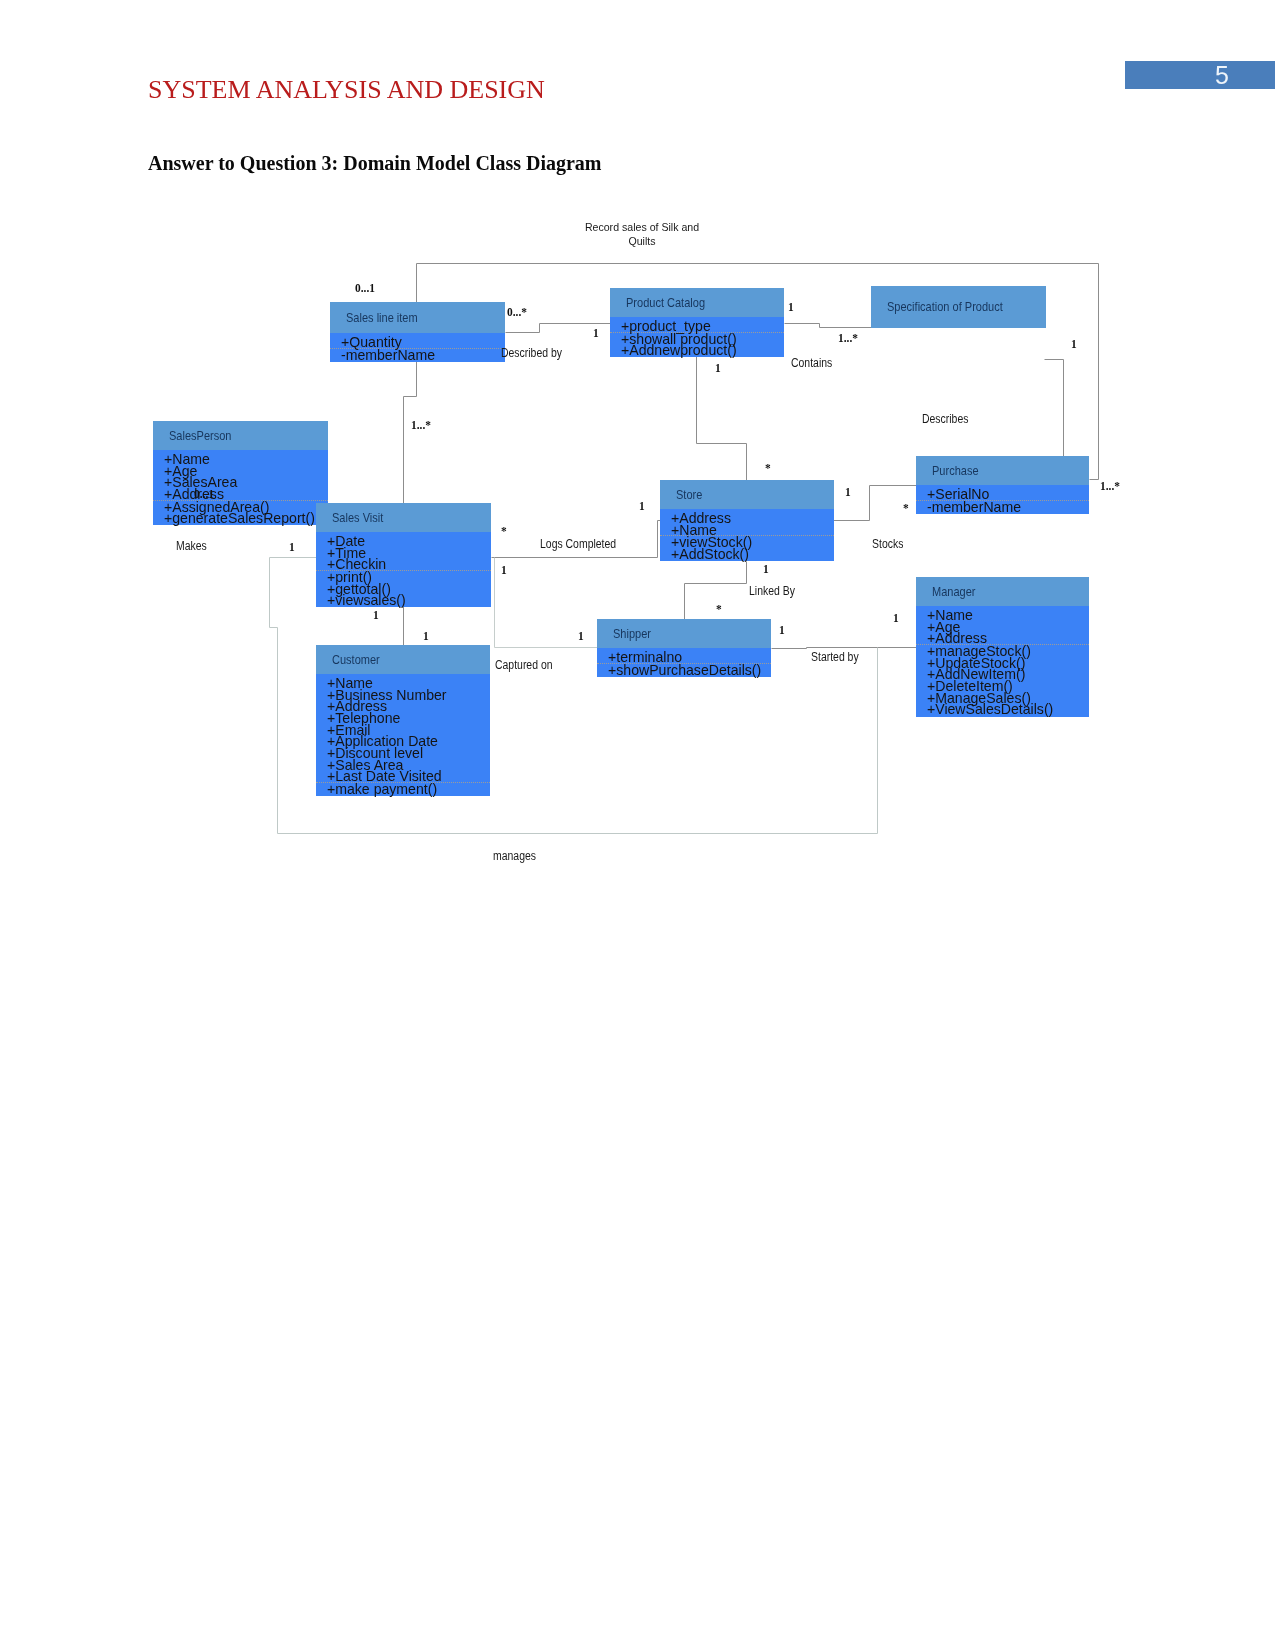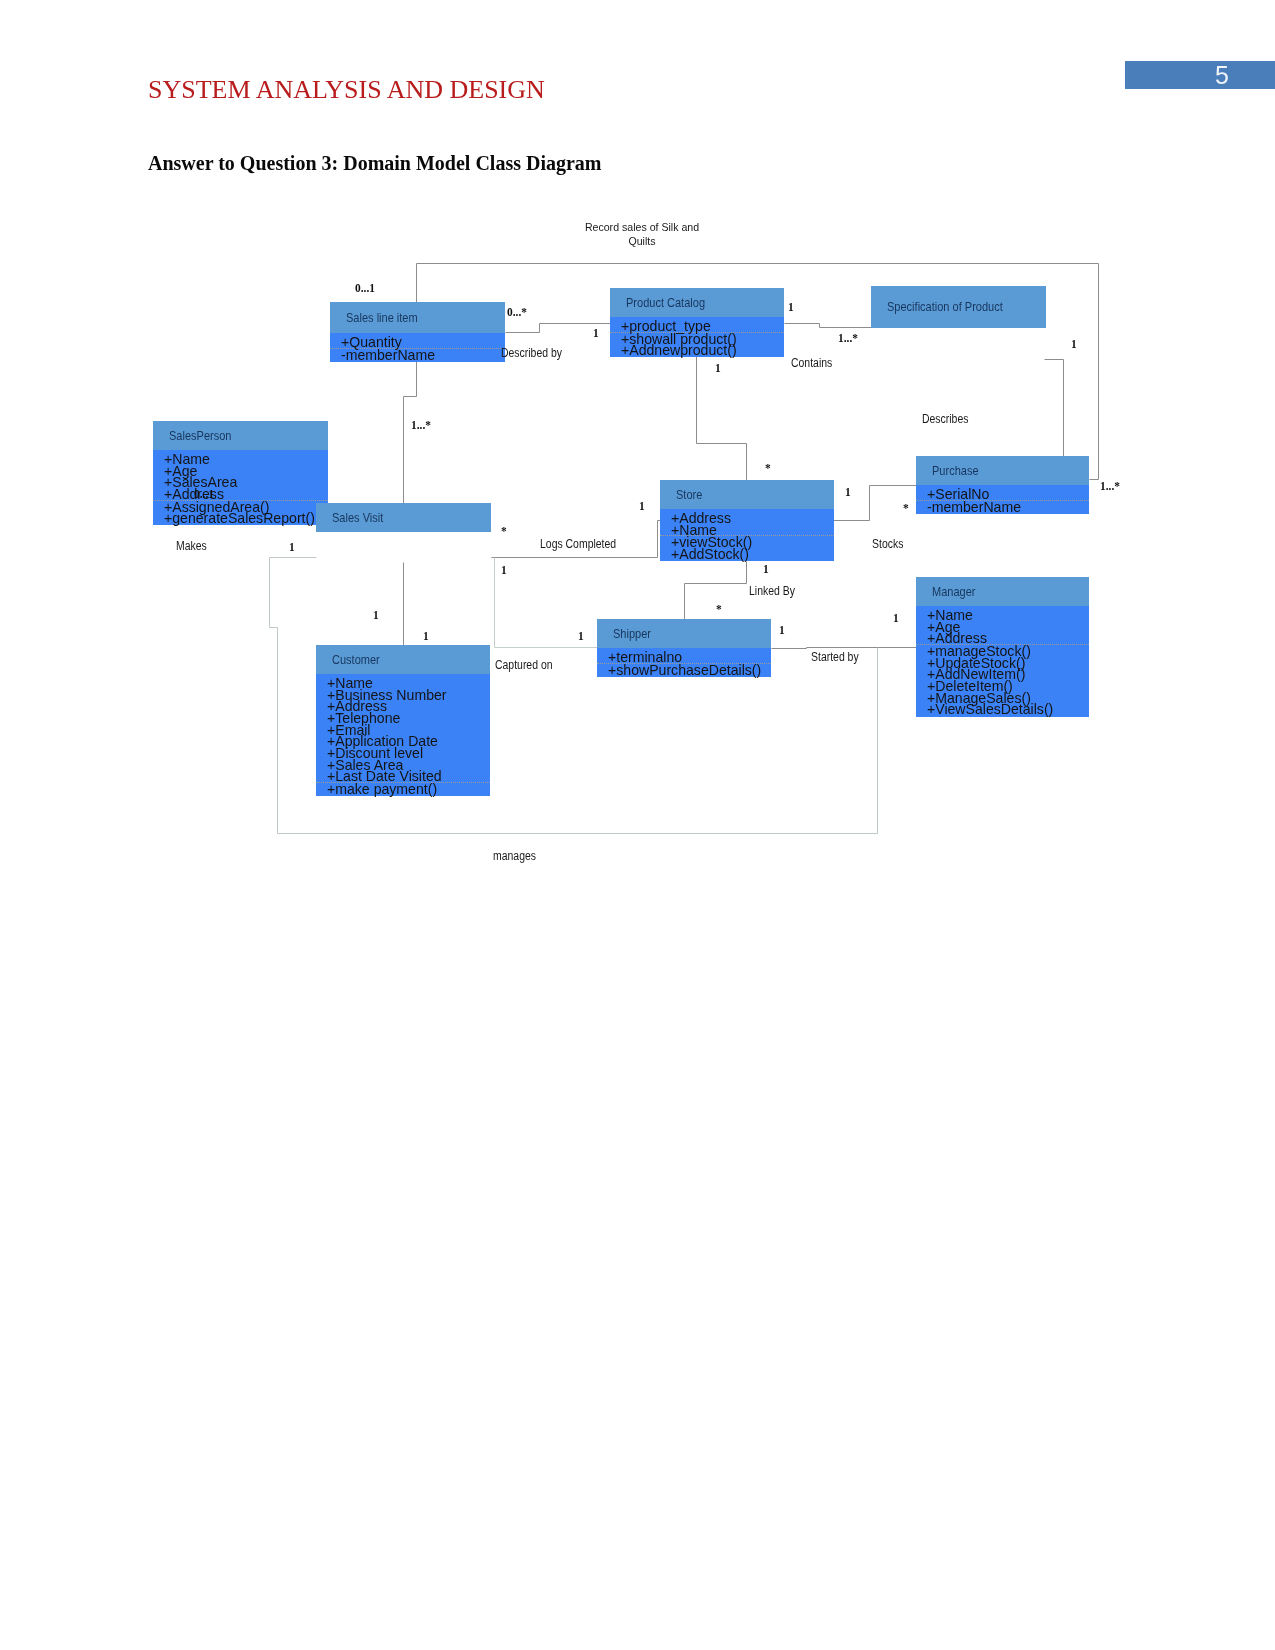--- a/index.html
+++ b/index.html
@@ -114,20 +114,29 @@
           </div>
           <div class="body">
             <div class="ln">+SerialNo</div>
             <div class="sep"></div>
             <div class="ln">-memberName</div>
           </div>
         </div>
         <div class="cls" style="left: 316px; top: 503px; width: 175px;">
           <div class="hd" style="height:29px">
             <span>Sales Visit</span>
+          </div>
+          <div class="body">
+            <div class="ln">+Date</div>
+            <div class="ln">+Time</div>
+            <div class="ln">+Checkin</div>
+            <div class="sep"></div>
+            <div class="ln">+print()</div>
+            <div class="ln">+gettotal()</div>
+            <div class="ln">+viewsales()</div>
           </div>
         </div>
         <div class="cls" style="left: 916px; top: 577px; width: 173px;">
           <div class="hd" style="height:29px">
             <span>Manager</span>
           </div>
           <div class="body">
             <div class="ln">+Name</div>
             <div class="ln">+Age</div>
             <div class="ln">+Address</div>

